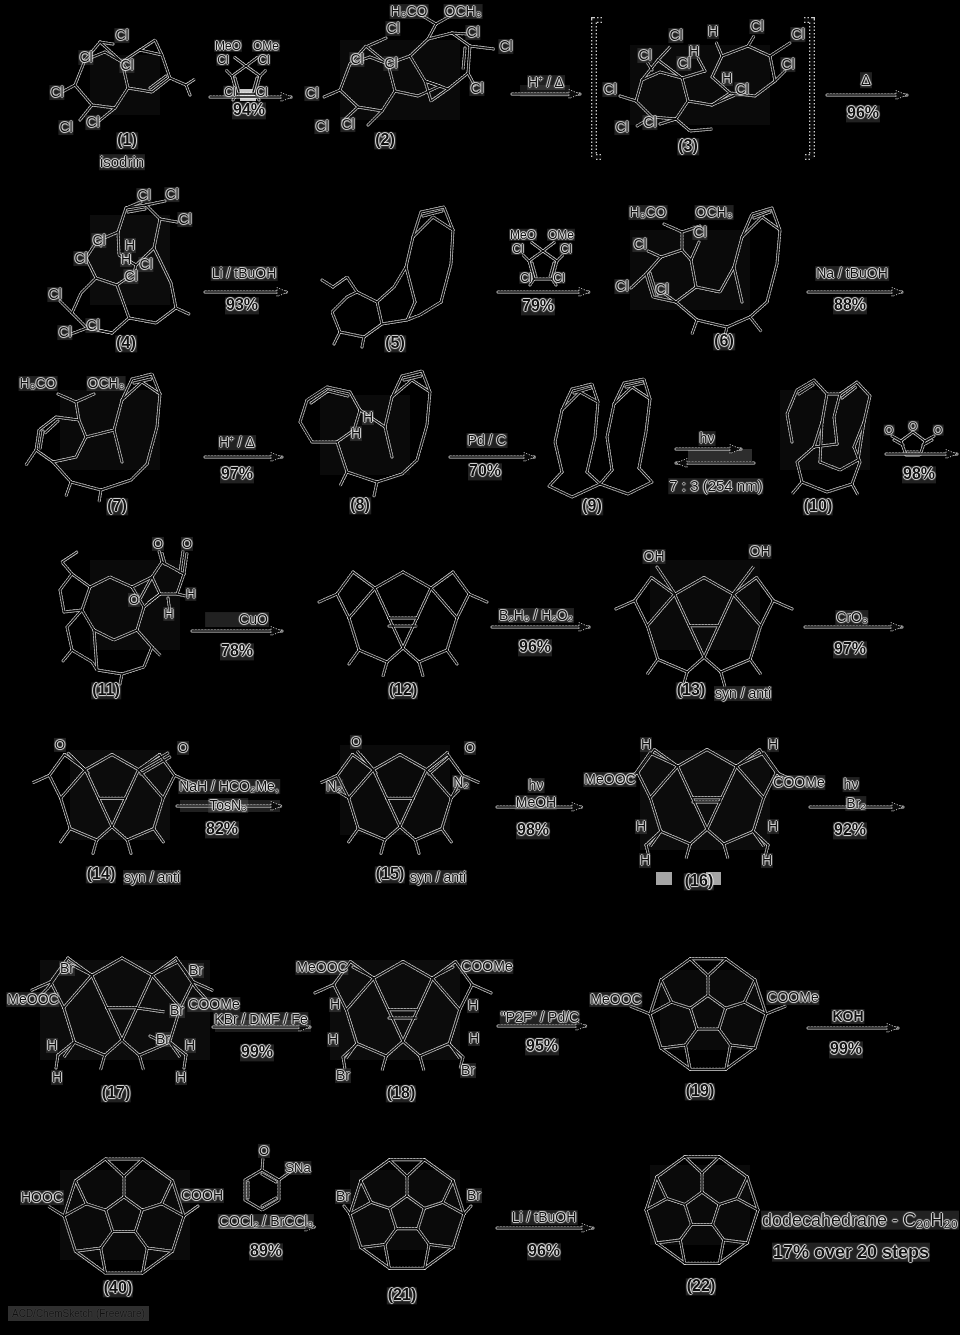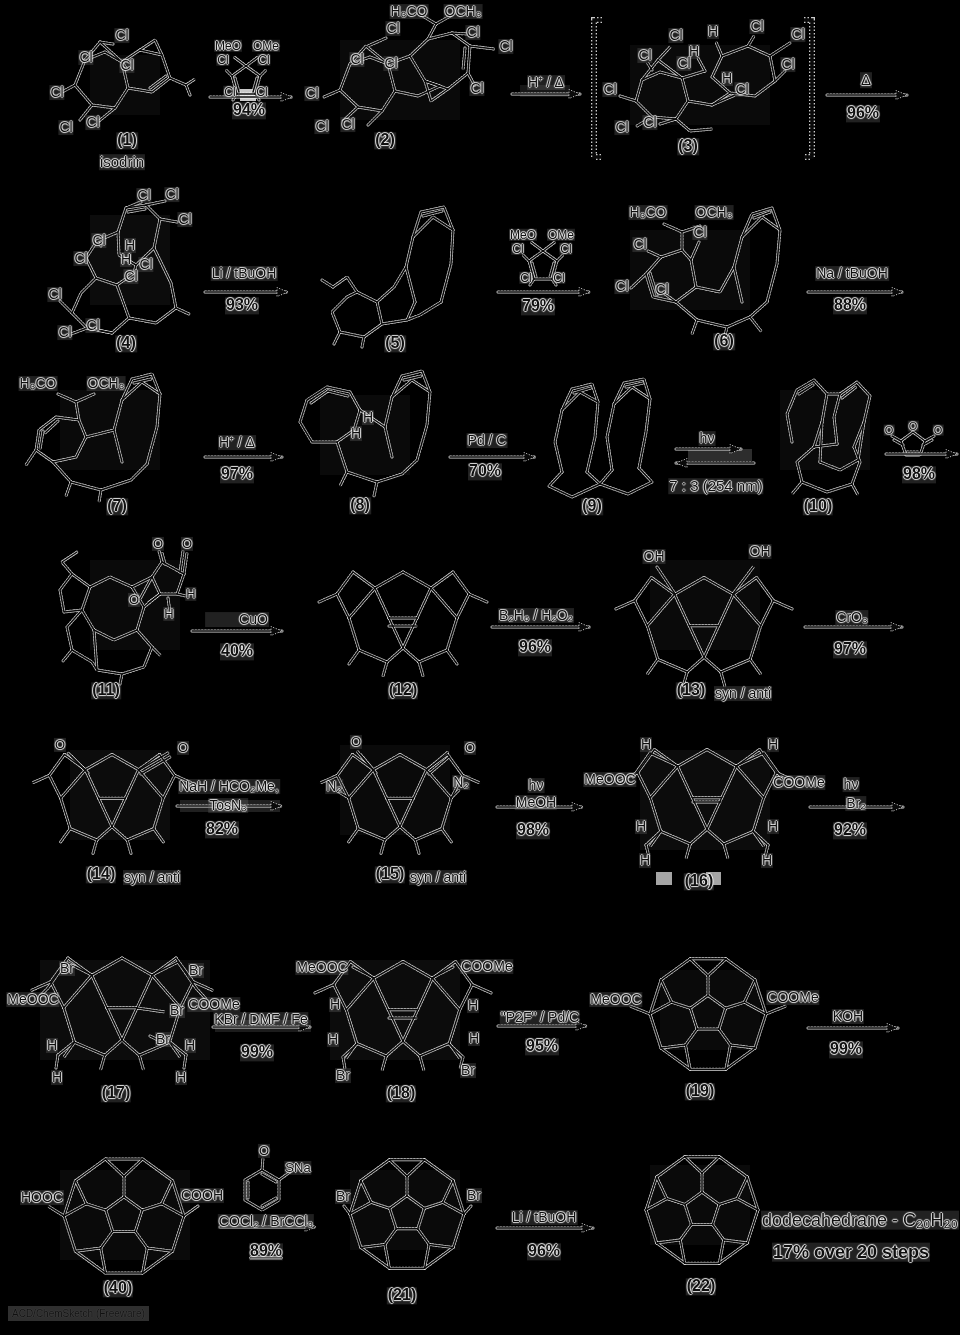--- a/index.html
+++ b/index.html
@@ -1384,21 +1384,21 @@
       <div class="lbl" style="left: 913px; top: 430px; font-size: 11px;">O</div>
       <div class="lbl" style="left: 938px; top: 434px; font-size: 11px;">O</div>
       <div class="lbl b" style="left: 919px; top: 480px; font-size: 16px;">98%</div>
       <div class="lbl" style="left: 158px; top: 548px; font-size: 13px;">O</div>
       <div class="lbl" style="left: 187px; top: 548px; font-size: 13px;">O</div>
       <div class="lbl" style="left: 134px; top: 604px; font-size: 13px;">O</div>
       <div class="lbl" style="left: 191px; top: 598px; font-size: 13px;">H</div>
       <div class="lbl" style="left: 169px; top: 618px; font-size: 13px;">H</div>
       <div class="lbl b" style="left: 106px; top: 696px; font-size: 16px;">(11)</div>
       <div class="lbl" style="left: 237px; top: 624px; font-size: 14px; padding-left: 34px;">CuO</div>
-      <div class="lbl b" style="left: 237px; top: 657px; font-size: 16px;">40%</div>
+      <div class="lbl b" style="left: 237px; top: 657px; font-size: 16px;">78%</div>
       <div class="lbl b" style="left: 403px; top: 696px; font-size: 16px;">(12)</div>
       <div class="lbl" style="left: 536px; top: 620px; font-size: 14px;">B₂H₆ / H₂O₂</div>
       <div class="lbl b" style="left: 535px; top: 653px; font-size: 16px;">96%</div>
       <div class="lbl" style="left: 654px; top: 561px; font-size: 14px;">OH</div>
       <div class="lbl" style="left: 760px; top: 556px; font-size: 14px;">OH</div>
       <div class="lbl b" style="left: 691px; top: 696px; font-size: 16px;">(13)</div>
       <div class="lbl" style="left: 743px; top: 698px; font-size: 14px;">syn / anti</div>
       <div class="lbl" style="left: 852px; top: 622px; font-size: 14px;">CrO₃</div>
       <div class="lbl b" style="left: 850px; top: 655px; font-size: 16px;">97%</div>
       <div class="lbl" style="left: 60px; top: 749px; font-size: 13px;">O</div>
@@ -1449,29 +1449,29 @@
       <div class="lbl" style="left: 333px; top: 1044px; font-size: 14px;">H</div>
       <div class="lbl" style="left: 474px; top: 1043px; font-size: 14px;">H</div>
       <div class="lbl" style="left: 343px; top: 1080px; font-size: 14px;">Br</div>
       <div class="lbl" style="left: 468px; top: 1075px; font-size: 14px;">Br</div>
       <div class="lbl b" style="left: 401px; top: 1099px; font-size: 16px;">(18)</div>
       <div class="lbl" style="left: 540px; top: 1022px; font-size: 14px;">"P2F" / Pd/C</div>
       <div class="lbl b" style="left: 542px; top: 1052px; font-size: 16px;">95%</div>
       <div class="lbl" style="left: 616px; top: 1004px; font-size: 14px;">MeOOC</div>
       <div class="lbl" style="left: 793px; top: 1002px; font-size: 14px;">COOMe</div>
       <div class="lbl b" style="left: 700px; top: 1097px; font-size: 16px;">(19)</div>
-      <div class="lbl" style="left: 848px; top: 1021px; font-size: 14px;">KOH</div>
+      <div class="lbl" style="left: 848px; top: 1021px; font-size: 14px; font-weight: bold;">KOH</div>
       <div class="lbl b" style="left: 846px; top: 1055px; font-size: 16px;">99%</div>
       <div class="lbl" style="left: 42px; top: 1202px; font-size: 14px;">HOOC</div>
       <div class="lbl" style="left: 202px; top: 1200px; font-size: 14px;">COOH</div>
       <div class="lbl b" style="left: 118px; top: 1294px; font-size: 16px;">(40)</div>
       <div class="lbl" style="left: 264px; top: 1155px; font-size: 13px;">O</div>
       <div class="lbl" style="left: 298px; top: 1172px; font-size: 13px;">SNa</div>
       <div class="lbl" style="left: 266px; top: 1226px; font-size: 14px;">COCl₂ / BrCCl₃</div>
-      <div class="lbl b" style="left: 266px; top: 1257px; font-size: 16px; text-decoration: underline;">89%</div>
+      <div class="lbl b" style="left: 266px; top: 1257px; font-size: 16px;">89%</div>
       <div class="lbl" style="left: 343px; top: 1201px; font-size: 14px;">Br</div>
       <div class="lbl" style="left: 474px; top: 1200px; font-size: 14px;">Br</div>
       <div class="lbl b" style="left: 402px; top: 1294px; font-size: 16px; margin-top: 7px;">(21)</div>
       <div class="lbl" style="left: 544px; top: 1222px; font-size: 14px;">Li / tBuOH</div>
       <div class="lbl b" style="left: 544px; top: 1257px; font-size: 16px;">96%</div>
       <div class="lbl b" style="left: 701px; top: 1292px; font-size: 16px;">(22)</div>
       <div class="lbl" style="left: 860px; top: 1226px; font-size: 18px;">dodecahedrane - C₂₀H₂₀</div>
       <div class="lbl b" style="left: 851px; top: 1258px; font-size: 18px;">17% over 20 steps</div>
     </div>
   <div id="watermark">ACD/ChemSketch (Freeware)</div>

